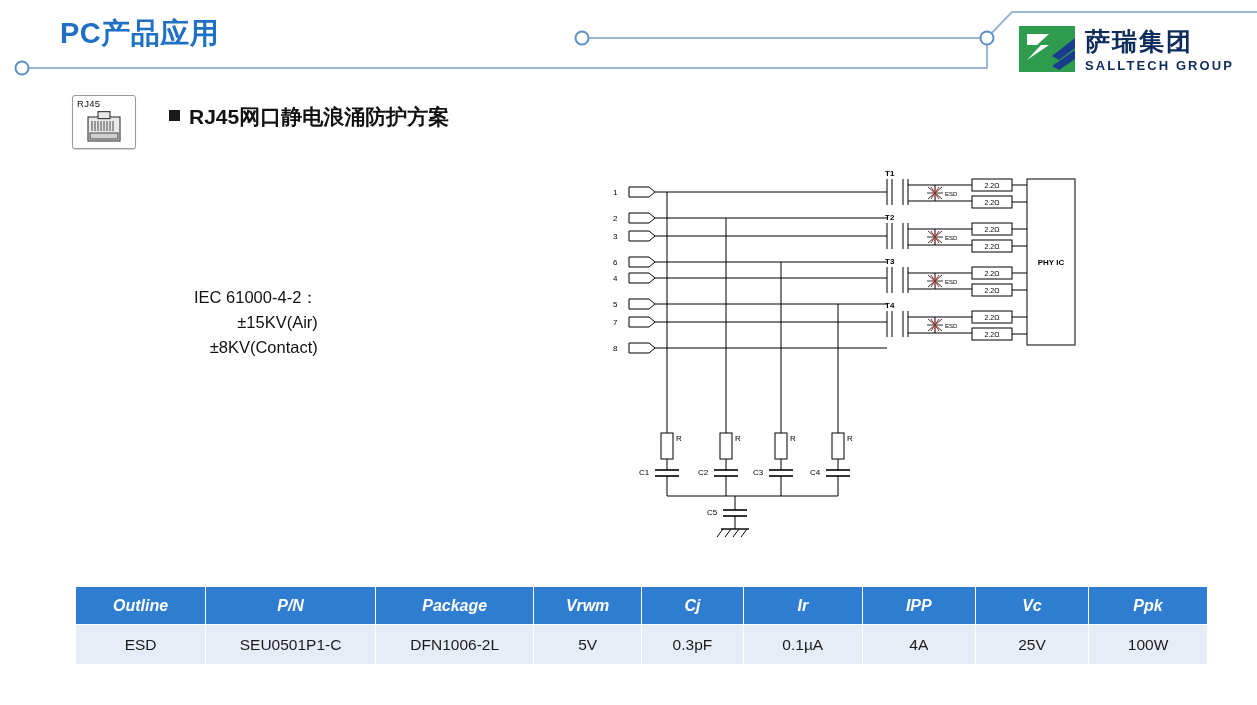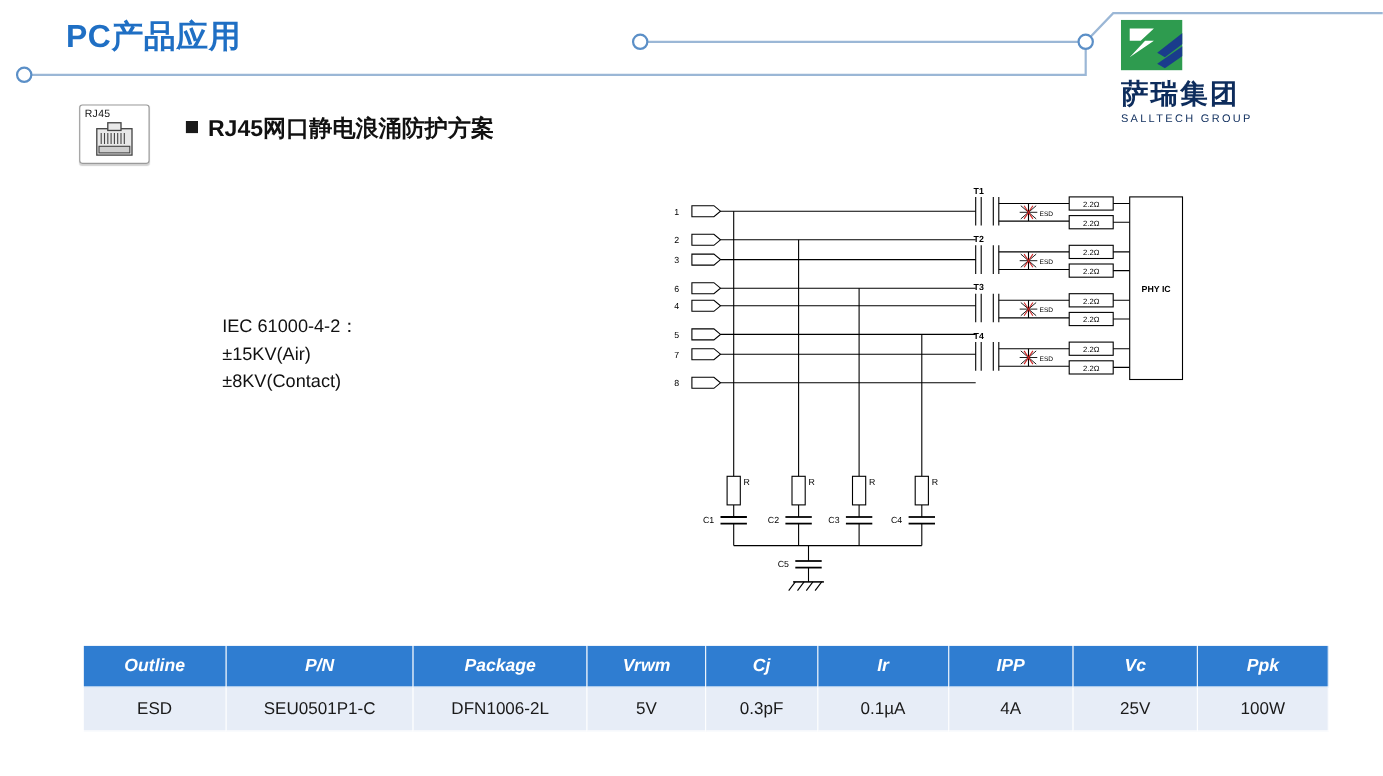--- a/index.html
+++ b/index.html
@@ -17,28 +17,28 @@
   .page-title{
     position:absolute;left:48px;top:14px;
     font-size:29px;font-weight:bold;color:#1F6FC4;
     letter-spacing:0.5px;
     white-space:nowrap;
   }
   .hdr-line-wrap{position:absolute;left:0;top:0;width:1257px;height:86px;}
   .logo-box{
     position:absolute;right:18px;top:18px;
     width:232px;height:54px;
-    display:flex;align-items:flex-start;gap:10px;flex-direction:column;
+    display:flex;align-items:flex-end;gap:10px;
   }
   .logo-mark{
     width:56px;height:46px;position:relative;flex:none;
   }
   .logo-text{display:flex;flex-direction:column;justify-content:center;line-height:1;}
   .logo-cn{font-size:25px;font-weight:bold;color:#0d2c5c;letter-spacing:2px;}
-  .logo-en{font-size:10px;font-weight:normal;color:#0d2c5c;letter-spacing:2.1px;margin-top:5px;}
+  .logo-en{font-size:13px;font-weight:bold;color:#0d2c5c;letter-spacing:2.1px;margin-top:5px;}
 
   
   .rj45-icon{
     position:absolute;left:60px;top:95px;width:62px;height:52px;
     border:1px solid #9a9a9a;border-radius:3px;background:#fff;
     box-shadow:0 1px 1px rgba(0,0,0,.18);
   }
   .rj45-label{
     position:absolute;left:4px;top:2px;font-size:9.5px;font-weight:normal;color:#111;
     letter-spacing:.3px;
@@ -51,22 +51,22 @@
   .sec-bullet{
     position:absolute;left:157px;top:110px;width:11px;height:11px;background:#1a1a1a;
   }
   .sec-title{
     position:absolute;left:177px;top:103px;
     font-size:21px;font-weight:bold;color:#111;white-space:nowrap;
   }
 
   
   .spec-text{
-    position:absolute;left:190px;top:285px;
-    font-size:16.5px;color:#111;line-height:25px;white-space:pre;
+    position:absolute;left:182px;top:285px;
+    font-size:16.5px;color:#111;line-height:25px;white-space:pre;text-align:right;
   }
 
   
   .schematic{position:absolute;left:575px;top:165px;width:500px;height:395px;}
 
   
   .tbl{
     position:absolute;left:63px;top:586px;width:1133px;
     border-collapse:collapse;table-layout:fixed;
   }

